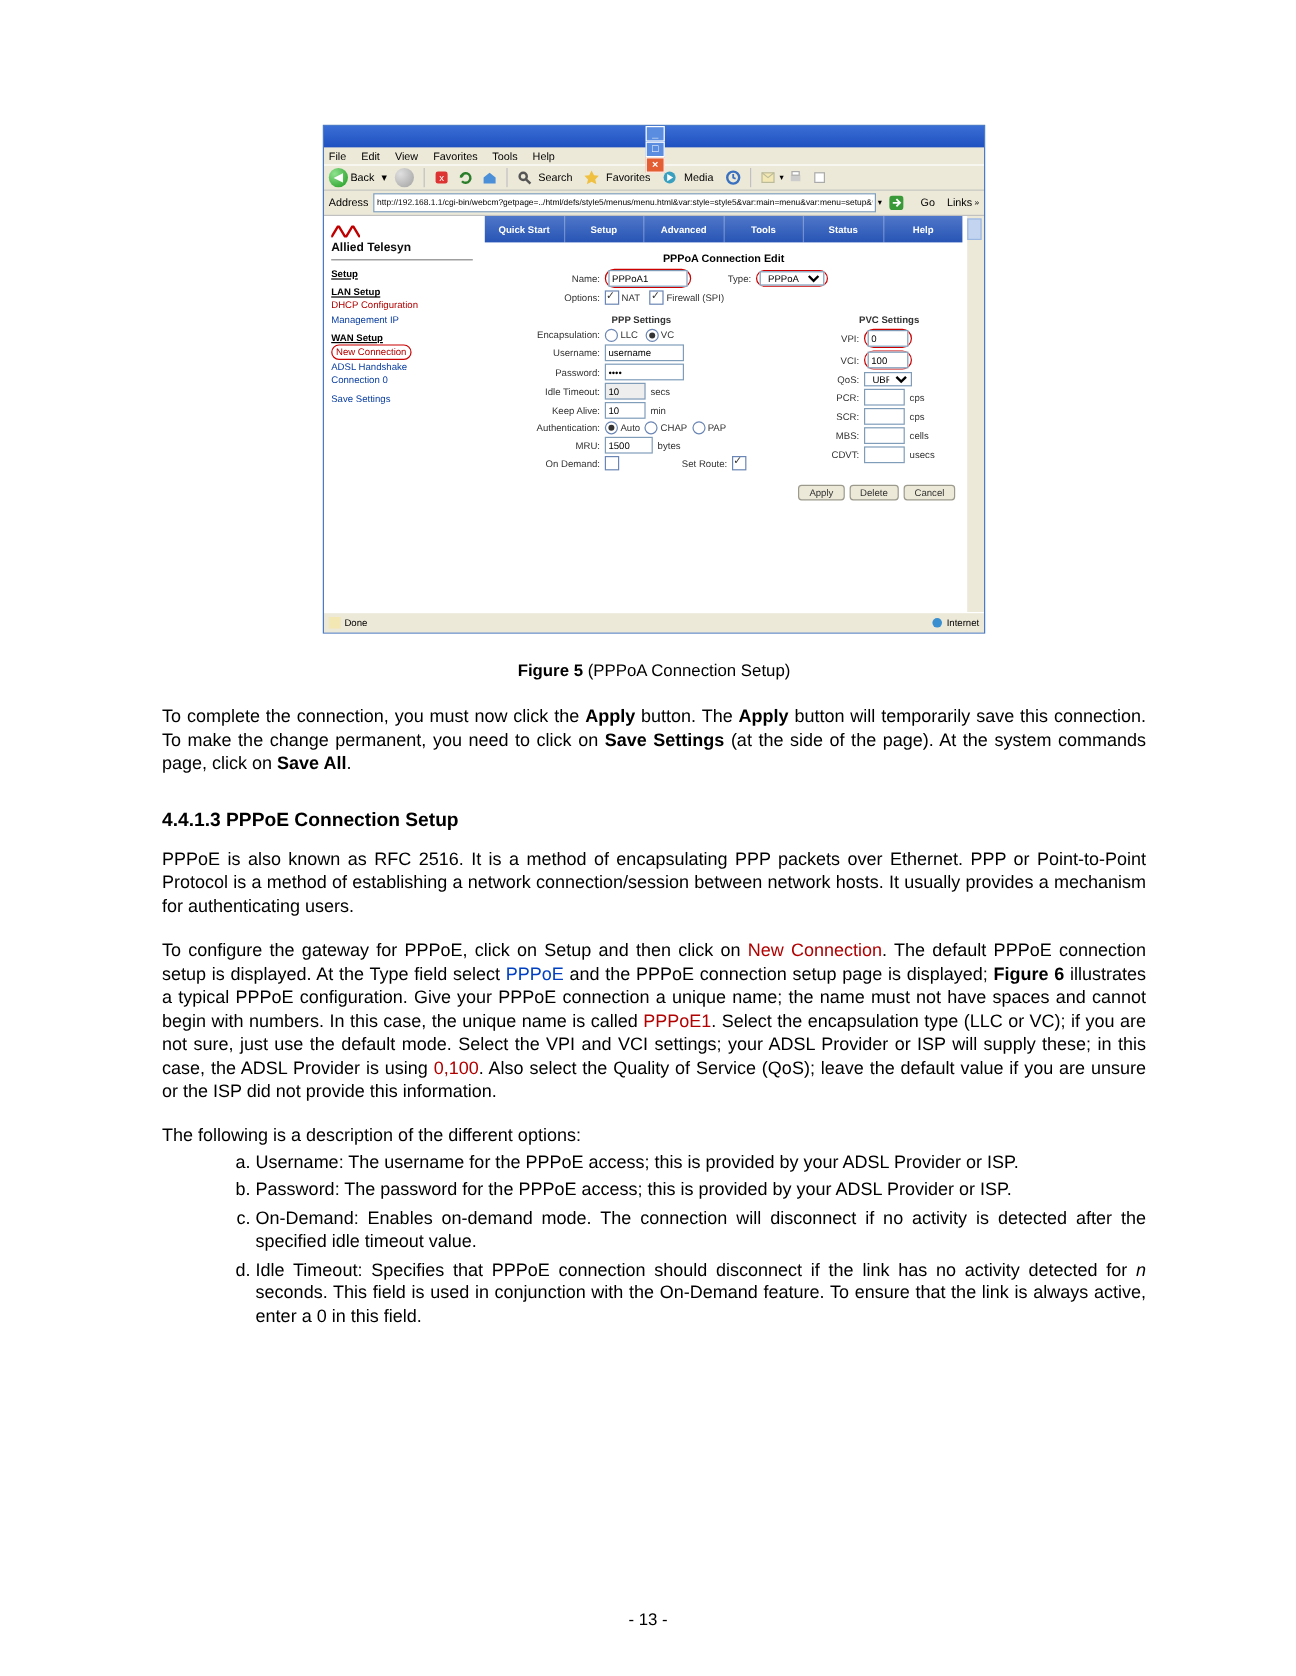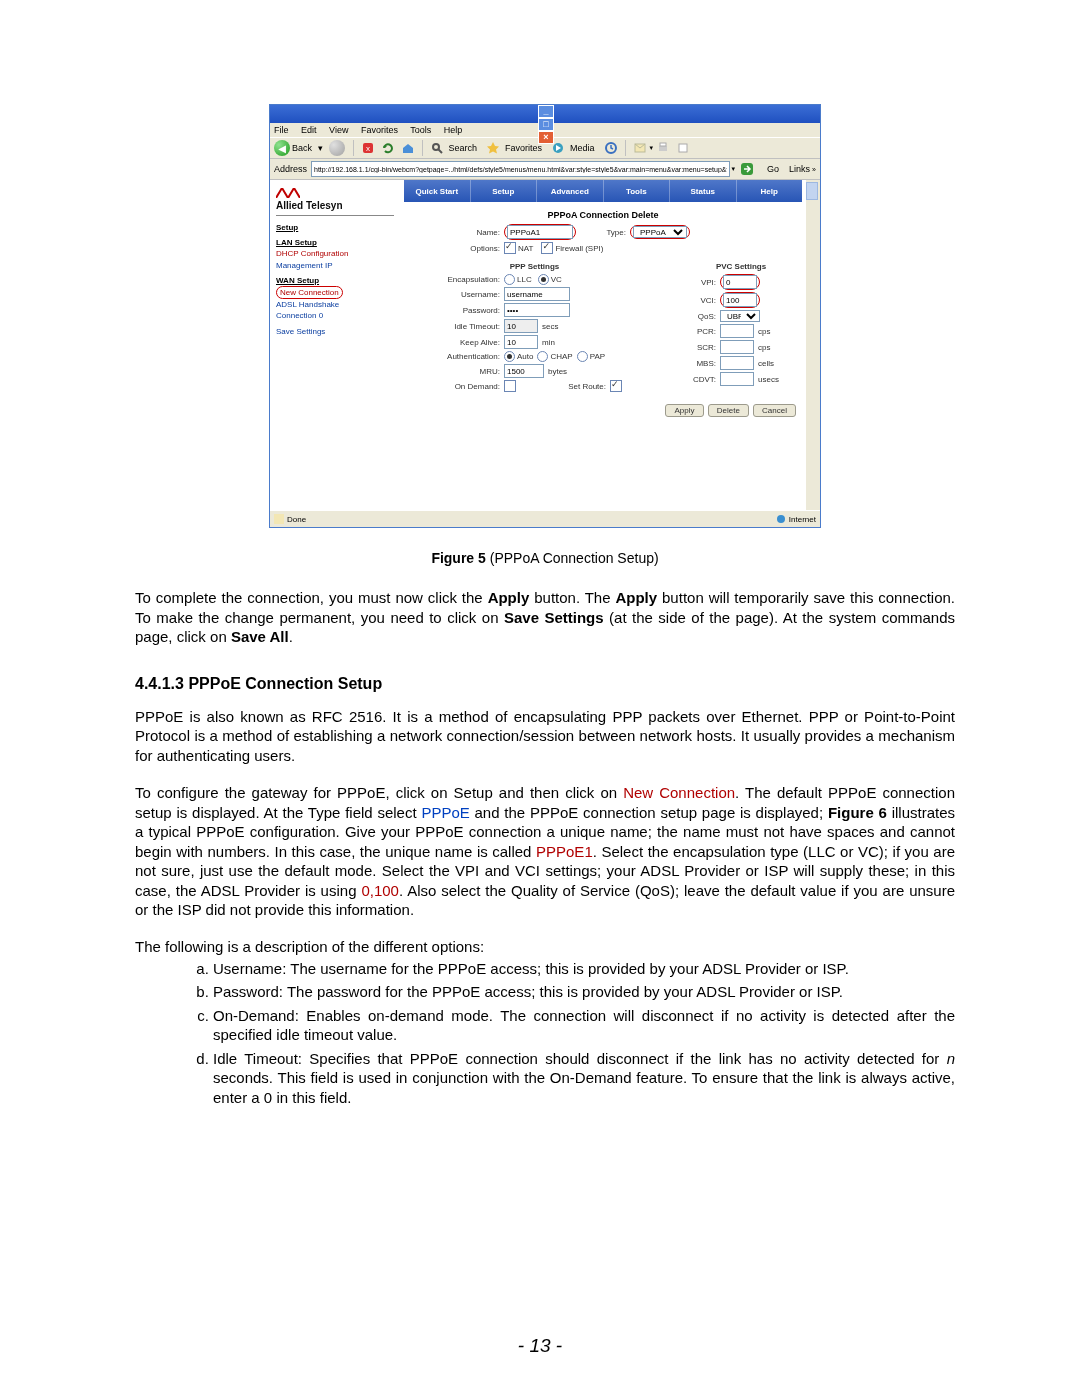--- a/index.html
+++ b/index.html
@@ -245,22 +245,21 @@
     padding-left: 50px;
     text-align: justify;
   }
   ol.opts li { margin-bottom:4px; }
 
   .pagenum {
     position:absolute;
     bottom: 40px;
     left:0; right:0;
     text-align:center;
-    font-size:19px;
-    font-style:italic;
+    font-size:14px;
   }
 </style>
 </head>
 <body>
 
 <div class="page">
 
   <div class="window">
 
     <div class="titlebar">
@@ -399,21 +398,21 @@
       <div class="main-col">
         <div class="tabbar">
           <div class="tab">Quick Start</div>
           <div class="tab">Setup</div>
           <div class="tab">Advanced</div>
           <div class="tab">Tools</div>
           <div class="tab">Status</div>
           <div class="tab">Help</div>
         </div>
 
-        <div class="panel-title">PPPoA Connection Delete</div>
+        <div class="panel-title">PPPoA Connection Edit</div>
 
         <div class="form-area">
 
           <div class="row">
             <span class="lbl">Name:</span>
             <span class="mark-red"><input class="field" value="PPPoA1" style=""></span>
             <span style="width:50px;text-align:right;margin-right:4px;">Type:</span>
             <span class="mark-red">
               <select class="field" style="width:54px;"><option>PPPoA</option></select>
             </span>

